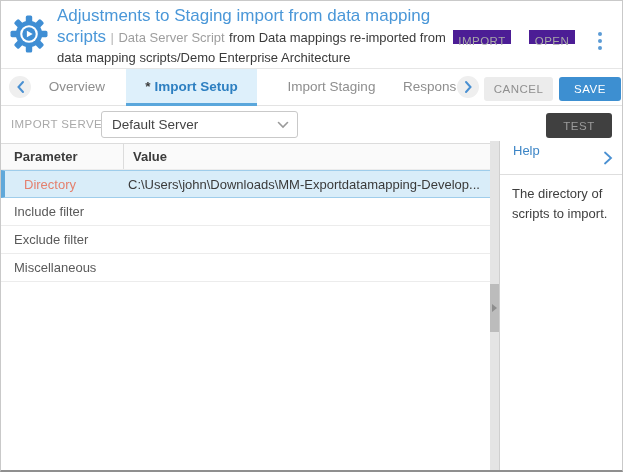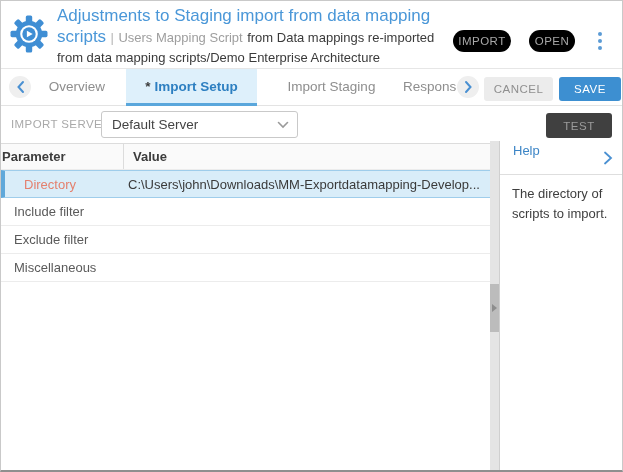--- a/index.html
+++ b/index.html
@@ -10,22 +10,22 @@
   }
 
   
   .header { position:absolute; top:0; left:0; right:0; height:68px; background:#fff; border-bottom:1px solid #e6e6e6; }
   .gear { position:absolute; left:8px; top:13px; width:40px; height:40px; }
   .title { position:absolute; left:56px; top:5px; width:398px; line-height:1.22; }
   .t-blue { font-size:17px; color:#4a97d8; }
   .t-pipe { font-size:13px; color:#b5b5b5; }
   .t-gray { font-size:13px; color:#9e9e9e; }
   .t-dark { font-size:13px; color:#3a3a3a; }
-  .hdr-btn { position:absolute; top:29px; height:22px; background:#000000; color:#a8a8a8;
-    border:none; border-radius:11px; font-size:11.5px; letter-spacing:.5px; text-align:center; line-height:23px;
+  .hdr-btn { position:absolute; top:29px; height:14px; background:#4c1d95; color:#a8a8a8;
+    border:none; border-radius:0; font-size:11.5px; letter-spacing:.5px; text-align:center; line-height:23px;
     font-family:"Liberation Sans", sans-serif; cursor:default; }
   .btn-import { left:452px; width:58px; }
   .btn-open  { left:528px; width:46px; }
   .kebab { position:absolute; left:595px; top:31px; width:8px; display:flex; flex-direction:column; gap:3px; align-items:center; cursor:pointer; }
   .kebab i { width:4px; height:4px; border-radius:50%; background:#5b9bd5; }
 
   
   .tabbar { position:absolute; top:68px; left:0; right:0; height:37px; background:#fff; border-bottom:1px solid #e3e3e3; }
   .nav-circle { position:absolute; top:7px; width:22px; height:22px; border-radius:50%; background:#efefef;
     display:flex; align-items:center; justify-content:center; cursor:pointer; }
@@ -50,21 +50,21 @@
   .server-select { position:absolute; left:100px; top:4px; width:197px; height:27px; border:1px solid #c9c9c9;
     border-radius:3px; background:#fff; display:flex; align-items:center; padding:0 8px 0 10px;
     font-size:13.5px; color:#444; cursor:pointer; }
   .server-select .val { flex:1; }
   .btn-test { position:absolute; left:545px; top:6px; width:66px; height:25px; background:#404040; color:#9b9b9b;
     border:none; border-radius:3px; font-size:11.5px; letter-spacing:.5px; font-family:"Liberation Sans", sans-serif; }
 
   
   .tbl-header { position:absolute; top:142px; left:0; width:489px; height:27px; background:#fafafa;
     border-top:1px solid #dcdcdc; border-bottom:1px solid #ececec; display:flex; font-size:13px; font-weight:bold; color:#3c3c3c; }
-  .tbl-header .c1 { width:123px; border-right:1px solid #dcdcdc; padding-left:1px; line-height:25px; }
+  .tbl-header .c1 { width:123px; border-right:1px solid #dcdcdc; padding-left:13px; line-height:25px; }
   .tbl-header .c2 { flex:1; padding-left:9px; line-height:25px; }
   .rows { position:absolute; top:169px; left:0; width:489px; }
   .row { display:flex; height:28px; font-size:13px; color:#5a5a5a; border-bottom:1px solid #ececec; cursor:pointer; background:#fff; }
   .row .p { width:123px; padding-left:13px; line-height:27px; white-space:nowrap; }
   .row .v { flex:1; padding-left:4px; line-height:27px; white-space:nowrap; overflow:hidden; color:#3a3a3a; }
   .row.selected { background:#d9edf9; border-top:1px solid #9fcdeb; border-bottom:1px solid #9fcdeb; border-left:4px solid #5fa8da; }
   .row.selected .p { width:119px; padding-left:19px; color:#e4806e; }
 
   
   .splitter { position:absolute; left:489px; top:140px; width:9px; height:330px; background:#e4e4e4; }
@@ -97,21 +97,21 @@
         <rect x="16.8" y="1.5" width="6.4" height="8" rx="1.6" transform="rotate(315 20 20)"></rect>
         <circle cx="20" cy="20" r="13.2"></circle>
       </g>
       <circle cx="20" cy="20" r="8.8" fill="#fff"></circle>
       <circle cx="20" cy="20" r="6.7" fill="#3f8ed4"></circle>
       <path d="M17.9 16.7 L23.7 20 L17.9 23.3 Z" fill="#fff"></path>
     </svg>
     <div class="title">
       <span class="t-blue">Adjustments to Staging import from data mapping scripts</span>
       <span class="t-pipe">|</span>
-      <span class="t-gray">Users Mapping Script</span>
+      <span class="t-gray">Data Server Script</span>
       <span class="t-dark">from  Data mappings re-imported from data mapping scripts/Demo Enterprise Architecture</span>
     </div>
     <button class="hdr-btn btn-import">IMPORT</button>
     <button class="hdr-btn btn-open">OPEN</button>
     <div class="kebab">
         <i></i>
         <i></i>
         <i></i>
       </div>
   </div>

